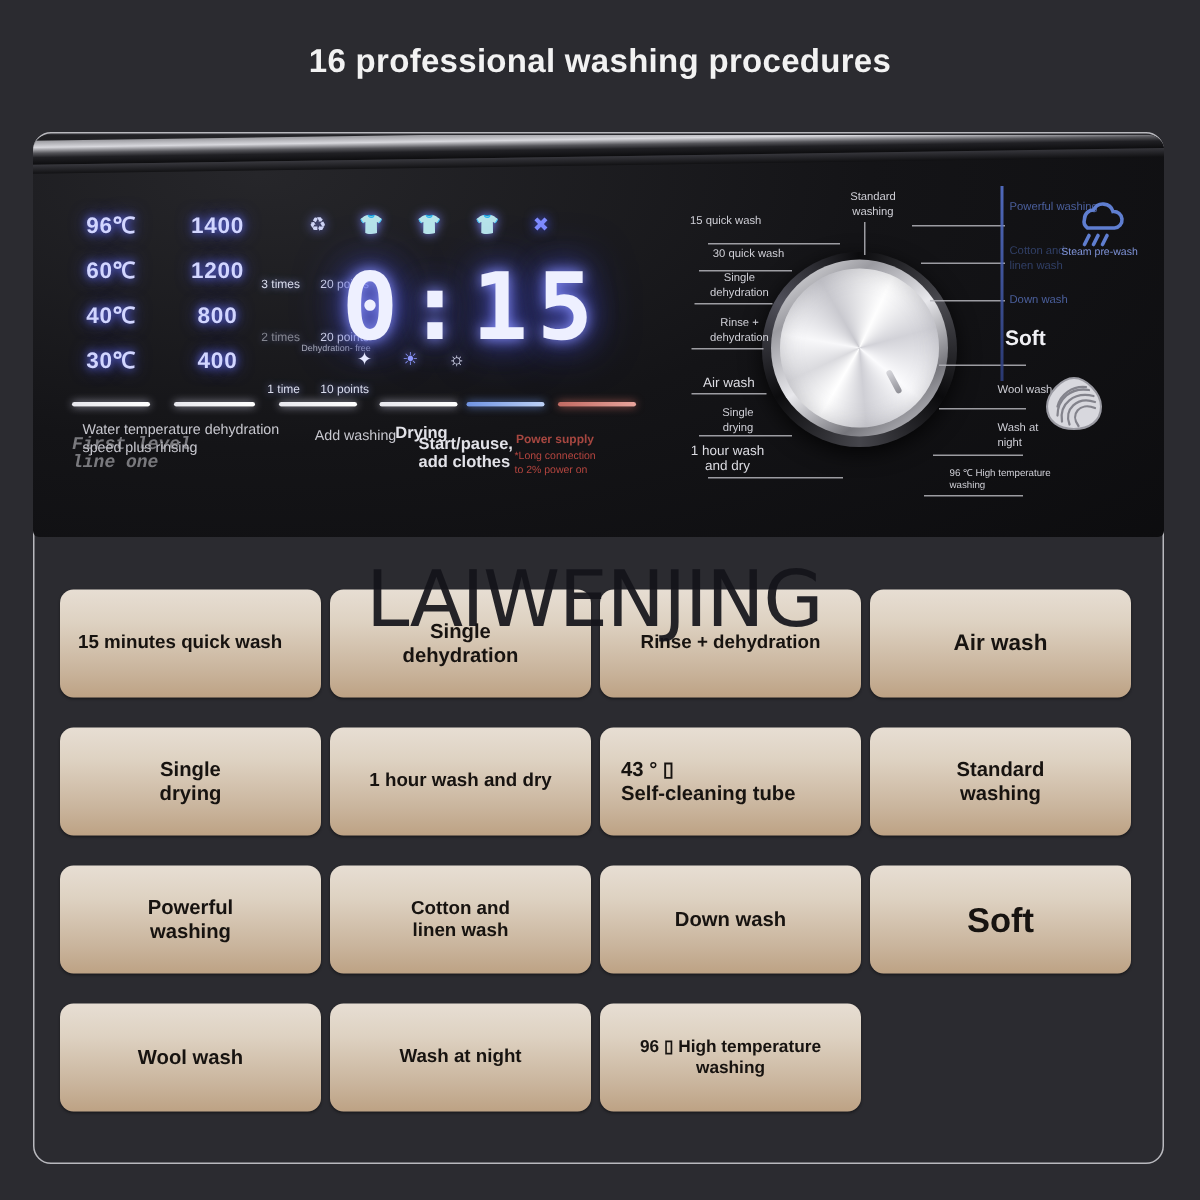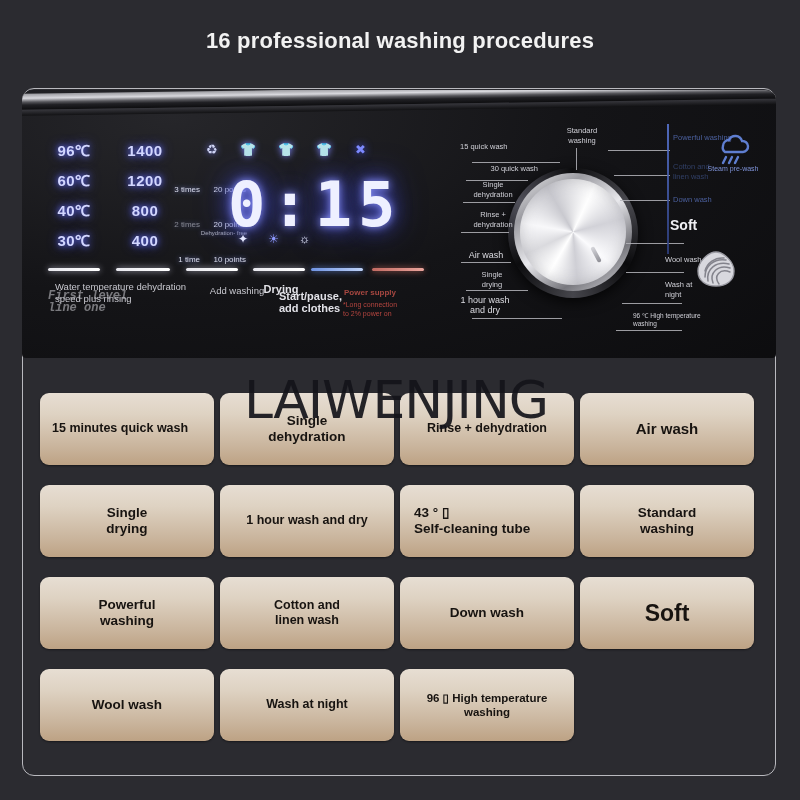--- a/index.html
+++ b/index.html
@@ -302,21 +302,21 @@
 <div class="leader" style="left:620px;top:200px;width:50px;"></div>
 <div class="leader" style="left:626px;top:243px;width:58px;"></div>
 <div class="leader" style="left:626px;top:272px;width:58px;"></div>
 <div class="leader" style="left:622px;top:303px;width:60px;"></div>
 <div class="leader" style="left:616px;top:330px;width:66px;"></div>
 <div class="leader v" style="left:576px;top:148px;width:1px;height:22px;"></div>
 
 <div class="bluebar"></div>
 
 <div class="dlabel l" style="left:460px;top:142px;width:78px;text-align:left;">15 quick wash</div>
-<div class="dlabel l" style="left:460px;top:164px;width:78px;text-align:right;">30 quick wash</div>
+<div class="dlabel l" style="left:460px;top:164px;width:78px;text-align:center;">30 quick wash</div>
 <div class="dlabel c" style="left:462px;top:180px;width:62px;">Single
 dehydration</div>
 <div class="dlabel c" style="left:460px;top:210px;width:66px;">Rinse +
 dehydration</div>
 <div class="dlabel c md" style="left:456px;top:251px;width:60px;">Air wash</div>
 <div class="dlabel c" style="left:464px;top:270px;width:56px;">Single
 drying</div>
 <div class="dlabel c md" style="left:448px;top:296px;width:74px;">1 hour wash
 and dry</div>
 

